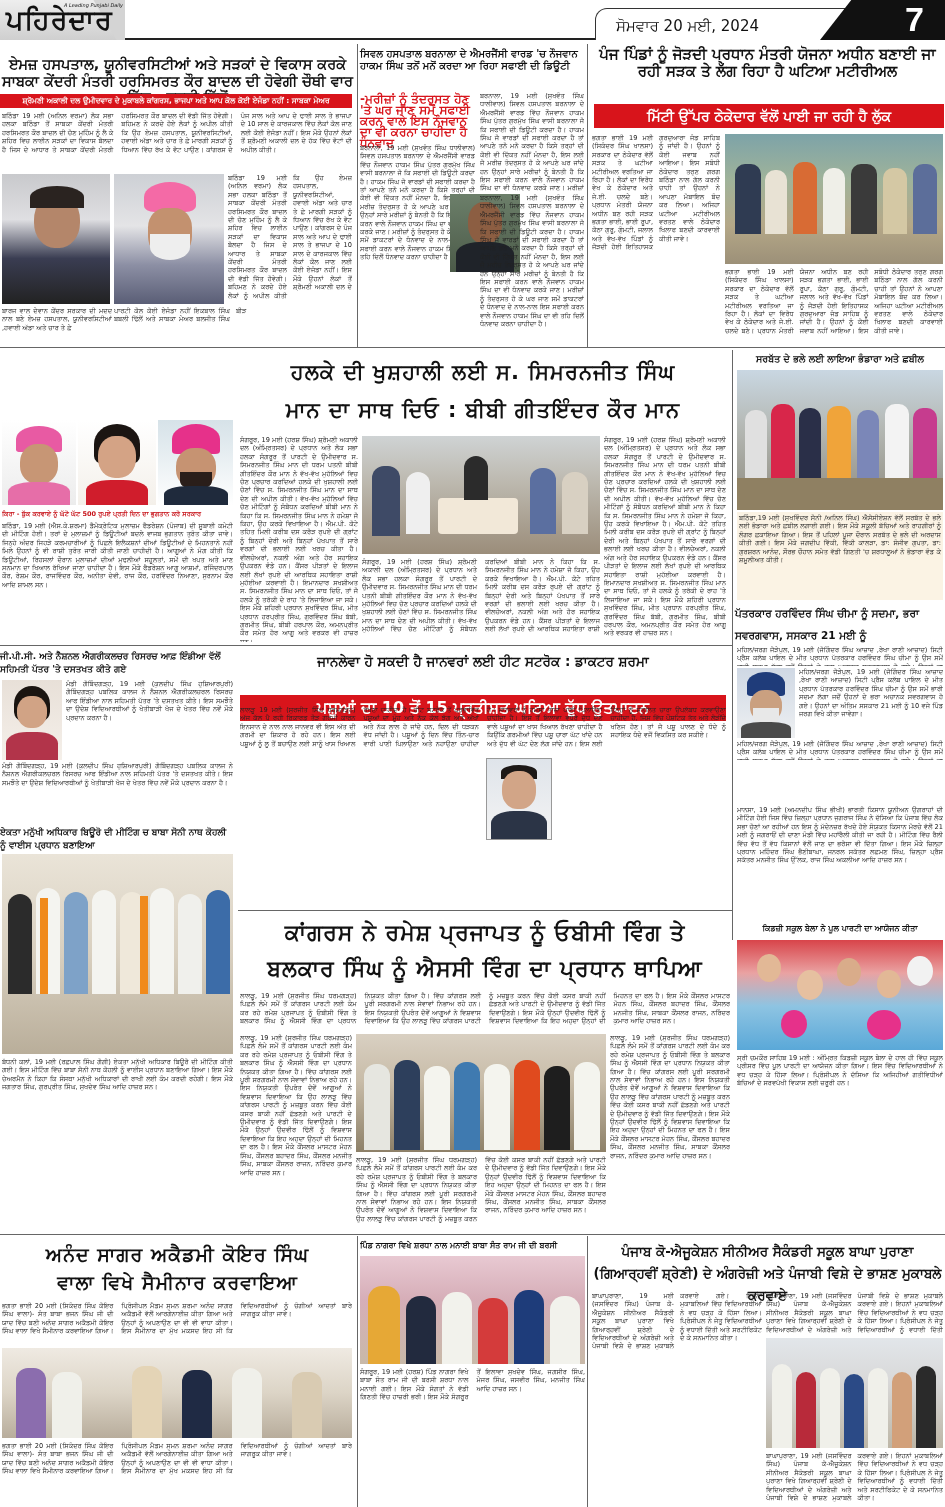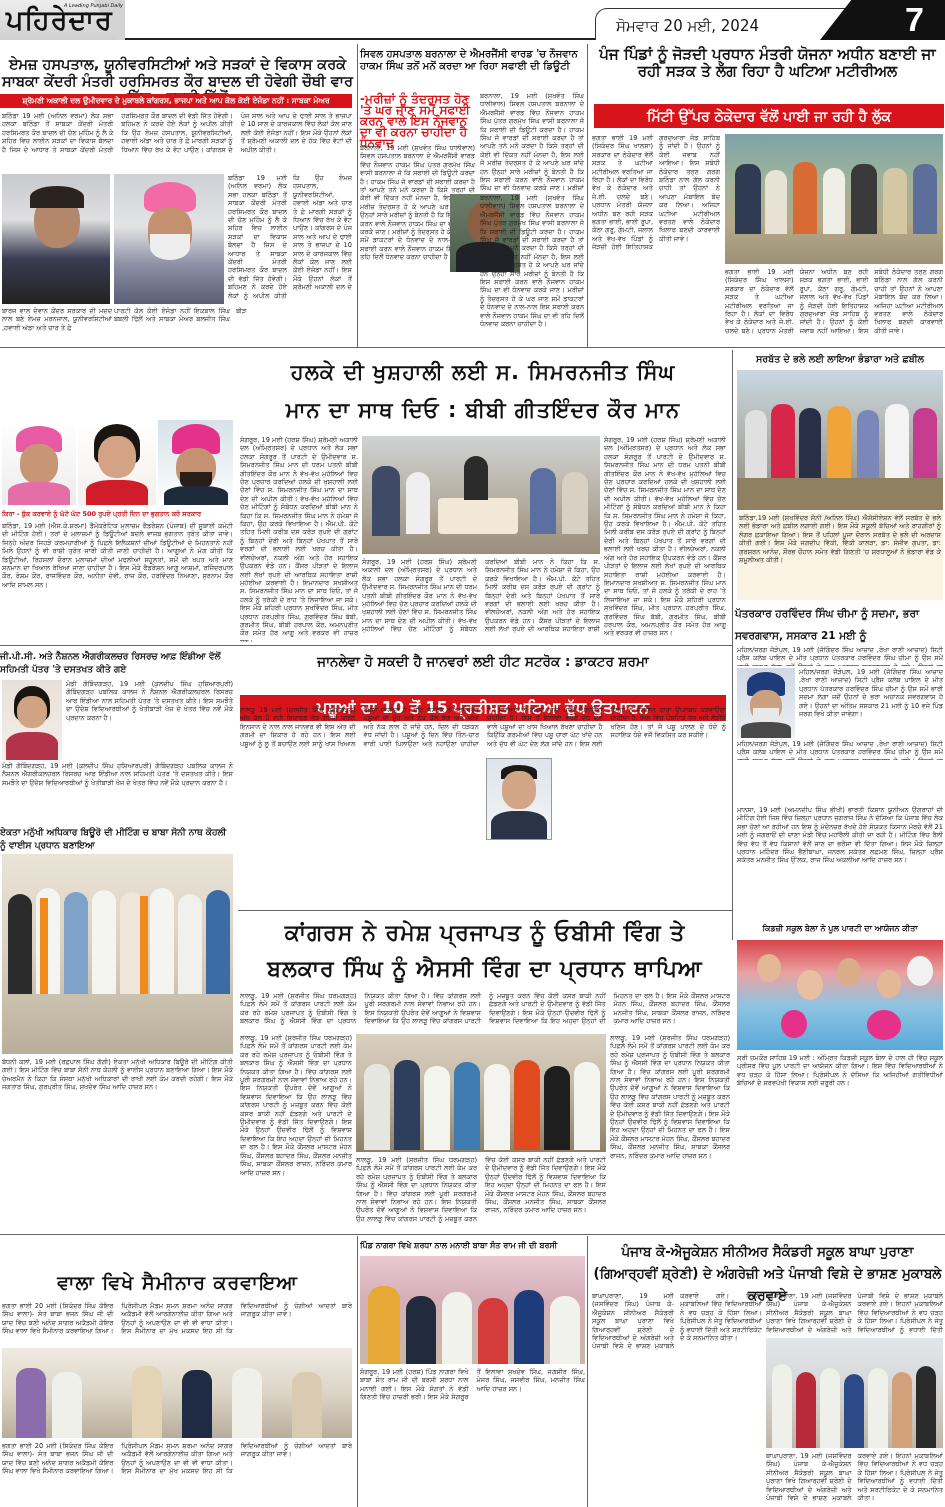--- a/index.html
+++ b/index.html
@@ -47,21 +47,21 @@
   <div class="abs photo" style="left:2px;top:130px;width:108px;height:130px;background:linear-gradient(180deg,#c8c9cc 0%,#dfdfe2 35%,#3a3d52 65%,#222 100%);">
     <div style="position:absolute;left:32px;top:18px;width:46px;height:56px;border-radius:50% 50% 45% 45%;background:#b4866a;"></div>
     <div style="position:absolute;left:28px;top:12px;width:54px;height:22px;border-radius:50% 50% 0 0;background:#2a2320;"></div>
   </div>
   <div class="abs photo" style="left:114px;top:130px;width:110px;height:130px;background:linear-gradient(180deg,#cdd0d5 0%,#e4e4e6 40%,#8c8fa4 70%,#5a5e76 100%);">
     <div style="position:absolute;left:30px;top:8px;width:52px;height:30px;border-radius:50% 50% 20% 20%;background:#f46aa6;"></div>
     <div style="position:absolute;left:34px;top:34px;width:44px;height:48px;border-radius:40%;background:#c3916f;"></div>
     <div style="position:absolute;left:36px;top:60px;width:40px;height:26px;border-radius:0 0 50% 50%;background:#eee;"></div>
   </div>
   <div class="abs body-text" style="left:228px;top:130px;width:124px;height:130px;column-count:2;column-gap:6px;">ਬਠਿੰਡਾ 19 ਮਈ (ਅਨਿਲ ਵਰਮਾ) ਲੋਕ ਸਭਾ ਹਲਕਾ ਬਠਿੰਡਾ ਤੋਂ ਸਾਬਕਾ ਕੇਂਦਰੀ ਮੰਤਰੀ ਹਰਸਿਮਰਤ ਕੌਰ ਬਾਦਲ ਦੀ ਚੋਣ ਮੁਹਿੰਮ ਨੂੰ ਲੈ ਕੇ ਸ਼ਹਿਰ ਵਿਚ ਲਾਈਨ ਸੜਕਾਂ ਦਾ ਵਿਕਾਸ ਬੋਲਦਾ ਹੈ ਜਿਸ ਦੇ ਆਧਾਰ ਤੇ ਸਾਬਕਾ ਕੇਂਦਰੀ ਮੰਤਰੀ ਹਰਸਿਮਰਤ ਕੌਰ ਬਾਦਲ ਦੀ ਵੱਡੀ ਜਿੱਤ ਹੋਵੇਗੀ। ਬਹਿਮਣ ਨੇ ਕਰਦੇ ਹੋਏ ਲੋਕਾਂ ਨੂੰ ਅਪੀਲ ਕੀਤੀ ਕਿ ਉਹ ਏਮਜ਼ ਹਸਪਤਾਲ, ਯੂਨੀਵਰਸਿਟੀਆਂ, ਹਵਾਈ ਅੱਡਾ ਅਤੇ ਚਾਰ ਤੇ ਛੇ ਮਾਰਗੀ ਸੜਕਾਂ ਨੂੰ ਧਿਆਨ ਵਿੱਚ ਰੱਖ ਕੇ ਵੋਟ ਪਾਉਣ। ਕਾਂਗਰਸ ਦੇ ਪੰਜ ਸਾਲ ਅਤੇ ਆਪ ਦੇ ਢਾਈ ਸਾਲ ਤੇ ਭਾਜਪਾ ਦੇ 10 ਸਾਲ ਦੇ ਕਾਰਜਕਾਲ ਵਿੱਚ ਲੋਕਾਂ ਕੋਲ ਜਾਣ ਲਈ ਕੋਈ ਏਜੰਡਾ ਨਹੀਂ। ਇਸ ਮੌਕੇ ਉਹਨਾਂ ਲੋਕਾਂ ਤੋਂ ਸ਼੍ਰੋਮਣੀ ਅਕਾਲੀ ਦਲ ਦੇ ਹੱਕ ਵਿੱਚ ਵੋਟਾਂ ਦੀ ਅਪੀਲ ਕੀਤੀ।</div>
-  <div class="abs body-text" style="left:2px;top:263px;width:110px;height:38px;">ਬਾਰਜ ਵਾਲ ਦੇਵਾਨ ਕੇਂਦਰ ਸਰਕਾਰ ਦੀ ਮਦਦ ਨਾਲ ਬਣੇ ਏਮਜ਼ ਮਰਨਜਾਲ, ਯੂਨੀਵਰਸਿਟੀਆਂ ,ਹਵਾਈ ਅੱਡਾ ਅਤੇ ਚਾਰ ਤੇ ਛੇ</div>
+  <div class="abs body-text" style="left:2px;top:263px;width:110px;height:38px;">ਬਾਰਜ ਵਾਲ ਦੇਵਾਨ ਕੇਂਦਰ ਸਰਕਾਰ ਦੀ ਮਦਦ ਨਾਲ ਬਣੇ ਏਮਜ਼ ਹਸਪਤਾਲ, ਯੂਨੀਵਰਸਿਟੀਆਂ ,ਹਵਾਈ ਅੱਡਾ ਅਤੇ ਚਾਰ ਤੇ ਛੇ</div>
   <div class="abs body-text" style="left:114px;top:263px;width:238px;height:38px;column-count:2;column-gap:6px;">ਪਾਰਟੀ ਕੋਲ ਕੋਈ ਏਜੰਡਾ ਨਹੀਂ ਇਕਬਾਲ ਸਿੰਘ ਬਬਲੀ ਢਿੱਲੋਂ ਅਤੇ ਸਾਬਕਾ ਮੇਅਰ ਬਲਜੀਤ ਸਿੰਘ ਬੀੜ</div>
 </section>
 
 <div class="abs vrule" style="left:357px;top:44px;height:303px;"></div>
 
 <section class="abs" style="left:360px;top:44px;width:225px;height:300px;">
   <h2 class="hl abs" style="left:0;top:4px;width:225px;font-size:10px;text-align:left;">ਸਿਵਲ ਹਸਪਤਾਲ ਬਰਨਾਲਾ ਦੇ ਐਮਰਜੈਂਸੀ ਵਾਰਡ 'ਚ ਨੌਜਵਾਨ ਹਾਕਮ ਸਿੰਘ ਤਨੋਂ ਮਨੋਂ ਕਰਦਾ ਆ ਰਿਹਾ ਸਫਾਈ ਦੀ ਡਿਊਟੀ</h2>
   <div class="abs sub-red" style="left:0;top:50px;width:115px;">-ਮਰੀਜ਼ਾਂ ਨੂੰ ਤੰਦਰੁਸਤ ਹੋਣ 'ਤੇ ਘਰ ਜਾਣ ਸਮੇਂ ਸਫਾਈ ਕਰਨ ਵਾਲੇ ਇਸ ਨੌਜਵਾਨ ਦਾ ਵੀ ਕਰਨਾ ਚਾਹੀਦਾ ਹੈ ਧੰਨਵਾਦ</div>
   <div class="abs body-text" style="left:120px;top:48px;width:104px;height:100px;">ਬਰਨਾਲਾ, 19 ਮਈ (ਸੁਖਵੰਤ ਸਿੰਘ ਧਾਲੀਵਾਲ) ਸਿਵਲ ਹਸਪਤਾਲ ਬਰਨਾਲਾ ਦੇ ਐਮਰਜੈਂਸੀ ਵਾਰਡ ਵਿੱਚ ਨੌਜਵਾਨ ਹਾਕਮ ਸਿੰਘ ਪੁੱਤਰ ਗੁਰਮੁੱਖ ਸਿੰਘ ਵਾਸੀ ਬਰਨਾਲਾ ਜੋ ਕਿ ਸਫਾਈ ਦੀ ਡਿਊਟੀ ਕਰਦਾ ਹੈ। ਹਾਕਮ ਸਿੰਘ ਜੋ ਵਾਰਡਾਂ ਦੀ ਸਫਾਈ ਕਰਦਾ ਹੈ ਤਾਂ ਆਪਣੇ ਤਨੋ ਮਨੋ ਕਰਦਾ ਹੈ ਕਿਸੇ ਤਰ੍ਹਾਂ ਦੀ ਕੋਈ ਵੀ ਦਿੱਕਤ ਨਹੀਂ ਮੰਨਦਾ ਹੈ, ਇਸ ਲਈ ਜੋ ਮਰੀਜ਼ ਤੰਦਰੁਸਤ ਹੋ ਕੇ ਆਪਣੇ ਘਰ ਜਾਂਦੇ ਹਨ ਉਨ੍ਹਾਂ ਸਾਰੇ ਮਰੀਜ਼ਾਂ ਨੂੰ ਬੇਨਤੀ ਹੈ ਕਿ ਇਸ ਸਫਾਈ ਕਰਨ ਵਾਲੇ ਨੌਜਵਾਨ ਹਾਕਮ ਸਿੰਘ ਦਾ ਵੀ ਧੰਨਵਾਦ ਕਰਕੇ ਜਾਣ। ਮਰੀਜ਼ਾਂ ਨੂੰ ਤੰਦਰੁਸਤ ਹੋ ਕੇ ਘਰ ਜਾਣ ਸਮੇਂ ਡਾਕਟਰਾਂ ਦੇ ਧੰਨਵਾਦ ਦੇ ਨਾਲ-ਨਾਲ ਇਸ ਸਫਾਈ ਕਰਨ ਵਾਲੇ ਨੌਜਵਾਨ ਹਾਕਮ ਸਿੰਘ ਦਾ ਵੀ ਤਹਿ ਦਿਲੋਂ ਧੰਨਵਾਦ ਕਰਨਾ ਚਾਹੀਦਾ ਹੈ।</div>
   <div class="abs body-text" style="left:0;top:100px;width:115px;height:200px;">ਬਰਨਾਲਾ, 19 ਮਈ (ਸੁਖਵੰਤ ਸਿੰਘ ਧਾਲੀਵਾਲ) ਸਿਵਲ ਹਸਪਤਾਲ ਬਰਨਾਲਾ ਦੇ ਐਮਰਜੈਂਸੀ ਵਾਰਡ ਵਿੱਚ ਨੌਜਵਾਨ ਹਾਕਮ ਸਿੰਘ ਪੁੱਤਰ ਗੁਰਮੁੱਖ ਸਿੰਘ ਵਾਸੀ ਬਰਨਾਲਾ ਜੋ ਕਿ ਸਫਾਈ ਦੀ ਡਿਊਟੀ ਕਰਦਾ ਹੈ। ਹਾਕਮ ਸਿੰਘ ਜੋ ਵਾਰਡਾਂ ਦੀ ਸਫਾਈ ਕਰਦਾ ਹੈ ਤਾਂ ਆਪਣੇ ਤਨੋ ਮਨੋ ਕਰਦਾ ਹੈ ਕਿਸੇ ਤਰ੍ਹਾਂ ਦੀ ਕੋਈ ਵੀ ਦਿੱਕਤ ਨਹੀਂ ਮੰਨਦਾ ਹੈ, ਇਸ ਲਈ ਜੋ ਮਰੀਜ਼ ਤੰਦਰੁਸਤ ਹੋ ਕੇ ਆਪਣੇ ਘਰ ਜਾਂਦੇ ਹਨ ਉਨ੍ਹਾਂ ਸਾਰੇ ਮਰੀਜ਼ਾਂ ਨੂੰ ਬੇਨਤੀ ਹੈ ਕਿ ਇਸ ਸਫਾਈ ਕਰਨ ਵਾਲੇ ਨੌਜਵਾਨ ਹਾਕਮ ਸਿੰਘ ਦਾ ਵੀ ਧੰਨਵਾਦ ਕਰਕੇ ਜਾਣ। ਮਰੀਜ਼ਾਂ ਨੂੰ ਤੰਦਰੁਸਤ ਹੋ ਕੇ ਘਰ ਜਾਣ ਸਮੇਂ ਡਾਕਟਰਾਂ ਦੇ ਧੰਨਵਾਦ ਦੇ ਨਾਲ-ਨਾਲ ਇਸ ਸਫਾਈ ਕਰਨ ਵਾਲੇ ਨੌਜਵਾਨ ਹਾਕਮ ਸਿੰਘ ਦਾ ਵੀ ਤਹਿ ਦਿਲੋਂ ਧੰਨਵਾਦ ਕਰਨਾ ਚਾਹੀਦਾ ਹੈ।</div>
@@ -235,20 +235,21 @@
   <div class="abs body-text" style="left:118px;top:244px;width:250px;height:74px;column-count:2;column-gap:8px;">ਲਾਲੜੂ, 19 ਮਈ (ਸੁਰਜੀਤ ਸਿੰਘ ਧਰਮਗੜ੍ਹ) ਪਿਛਲੇ ਲੰਮੇ ਸਮੇਂ ਤੋਂ ਕਾਂਗਰਸ ਪਾਰਟੀ ਲਈ ਕੰਮ ਕਰ ਰਹੇ ਰਮੇਸ਼ ਪ੍ਰਜਾਪਤ ਨੂੰ ਓਬੀਸੀ ਵਿੰਗ ਤੇ ਬਲਕਾਰ ਸਿੰਘ ਨੂੰ ਐਸਸੀ ਵਿੰਗ ਦਾ ਪ੍ਰਧਾਨ ਨਿਯੁਕਤ ਕੀਤਾ ਗਿਆ ਹੈ। ਵਿੱਚ ਕਾਂਗਰਸ ਲਈ ਪੂਰੀ ਸਰਗਰਮੀ ਨਾਲ ਸੇਵਾਵਾਂ ਨਿਭਾਅ ਰਹੇ ਹਨ। ਇਸ ਨਿਯੁਕਤੀ ਉਪਰੰਤ ਦੋਵੇਂ ਆਗੂਆਂ ਨੇ ਵਿਸ਼ਵਾਸ ਦਿਵਾਇਆ ਕਿ ਉਹ ਲਾਲੜੂ ਵਿੱਚ ਕਾਂਗਰਸ ਪਾਰਟੀ ਨੂੰ ਮਜ਼ਬੂਤ ਕਰਨ ਵਿੱਚ ਕੋਈ ਕਸਰ ਬਾਕੀ ਨਹੀਂ ਛੱਡਣਗੇ ਅਤੇ ਪਾਰਟੀ ਦੇ ਉਮੀਦਵਾਰ ਨੂੰ ਵੱਡੀ ਜਿੱਤ ਦਿਵਾਉਣਗੇ। ਇਸ ਮੌਕੇ ਉਨ੍ਹਾਂ ਉਦਵੀਰ ਢਿੱਲੋਂ ਨੂੰ ਵਿਸ਼ਵਾਸ ਦਿਵਾਇਆ ਕਿ ਇਹ ਅਹੁਦਾ ਉਨ੍ਹਾਂ ਦੀ ਮਿਹਨਤ ਦਾ ਫਲ ਹੈ। ਇਸ ਮੌਕੇ ਕੌਂਸਲਰ ਮਾਸਟਰ ਮੋਹਨ ਸਿੰਘ, ਕੌਂਸਲਰ ਬਹਾਦਰ ਸਿੰਘ, ਕੌਂਸਲਰ ਮਨਜੀਤ ਸਿੰਘ, ਸਾਬਕਾ ਕੌਂਸਲਰ ਰਾਜਨ, ਨਰਿੰਦਰ ਕੁਮਾਰ ਆਦਿ ਹਾਜ਼ਰ ਸਨ।</div>
 </section>
 
 <section class="abs" style="left:0;top:1058px;width:235px;height:176px;">
   <div class="abs body-text" style="left:2px;top:0;width:231px;height:172px;">ਬੱਧਨੀ ਕਲਾਂ, 19 ਮਈ (ਰਛਪਾਲ ਸਿੰਘ ਗੋਗੀ) ਏਕਤਾ ਮਨੁੱਖੀ ਅਧਿਕਾਰ ਬਿਊਰੋ ਦੀ ਮੀਟਿੰਗ ਕੀਤੀ ਗਈ। ਇਸ ਮੀਟਿੰਗ ਵਿੱਚ ਬਾਬਾ ਸੋਨੀ ਨਾਥ ਕੋਹਲੀ ਨੂੰ ਵਾਈਸ ਪ੍ਰਧਾਨ ਬਣਾਇਆ ਗਿਆ। ਇਸ ਮੌਕੇ ਚੇਅਰਮੈਨ ਨੇ ਕਿਹਾ ਕਿ ਸੰਸਥਾ ਮਨੁੱਖੀ ਅਧਿਕਾਰਾਂ ਦੀ ਰਾਖੀ ਲਈ ਕੰਮ ਕਰਦੀ ਰਹੇਗੀ। ਇਸ ਮੌਕੇ ਜਗਤਾਰ ਸਿੰਘ, ਗੁਰਪ੍ਰੀਤ ਸਿੰਘ, ਸੁਖਦੇਵ ਸਿੰਘ ਆਦਿ ਹਾਜ਼ਰ ਸਨ।</div>
 </section>
 
 <div class="abs hrule" style="left:0;top:1234px;width:945px;"></div>
 
 <section class="abs" style="left:0;top:1236px;width:355px;height:271px;">
+  <h1 class="hl abs" style="left:0;top:4px;width:355px;font-size:19px;line-height:28px;letter-spacing:1px;">ਅਨੰਦ ਸਾਗਰ ਅਕੈਡਮੀ ਕੋਇਰ ਸਿੰਘ</h1>
   <h1 class="hl abs" style="left:0;top:32px;width:355px;font-size:19px;line-height:28px;letter-spacing:1px;">ਵਾਲਾ ਵਿਖੇ ਸੈਮੀਨਾਰ ਕਰਵਾਇਆ</h1>
   <div class="abs body-text" style="left:2px;top:66px;width:350px;height:44px;column-count:3;column-gap:8px;">ਭਗਤਾ ਭਾਈ 20 ਮਈ (ਸਿਕੰਦਰ ਸਿੰਘ ਕੋਇਰ ਸਿੰਘ ਵਾਲਾ)- ਸੰਤ ਬਾਬਾ ਭਜਨ ਸਿੰਘ ਜੀ ਦੀ ਯਾਦ ਵਿੱਚ ਬਣੀ ਅਨੰਦ ਸਾਗਰ ਅਕੈਡਮੀ ਕੋਇਰ ਸਿੰਘ ਵਾਲਾ ਵਿਖੇ ਸੈਮੀਨਾਰ ਕਰਵਾਇਆ ਗਿਆ। ਪ੍ਰਿੰਸੀਪਲ ਮੈਡਮ ਸੁਮਨ ਸ਼ਰਮਾ ਅਨੰਦ ਸਾਗਰ ਅਕੈਡਮੀ ਵੱਲੋਂ ਆਰਗੇਨਾਈਜ਼ ਕੀਤਾ ਗਿਆ ਅਤੇ ਉਨ੍ਹਾਂ ਨੂੰ ਅਪਣਾਉਣ ਦਾ ਵੀ ਵੀ ਵਾਧਾ ਕੀਤਾ। ਇਸ ਸੈਮੀਨਾਰ ਦਾ ਮੁੱਖ ਮਕਸਦ ਇਹ ਸੀ ਕਿ ਵਿਦਿਆਰਥੀਆਂ ਨੂੰ ਚੰਗੀਆਂ ਆਦਤਾਂ ਬਾਰੇ ਜਾਗਰੂਕ ਕੀਤਾ ਜਾਵੇ।</div>
   <div class="abs photo" style="left:2px;top:112px;width:350px;height:90px;background:linear-gradient(180deg,#efeae2 0%,#dcd4c6 50%,#b8ad9c 100%);">
     <div style="position:absolute;left:14px;top:20px;width:30px;height:70px;background:#8b6dae;border-radius:12px 12px 0 0;"></div>
     <div style="position:absolute;left:50px;top:24px;width:30px;height:66px;background:#f0f0ea;border-radius:12px 12px 0 0;"></div>
     <div style="position:absolute;left:130px;top:18px;width:30px;height:72px;background:#e4d4b6;border-radius:12px 12px 0 0;"></div>
     <div style="position:absolute;left:180px;top:22px;width:30px;height:68px;background:#1f2a44;border-radius:12px 12px 0 0;"></div>
     <div style="position:absolute;left:230px;top:20px;width:30px;height:70px;background:#f0f0ea;border-radius:12px 12px 0 0;"></div>
     <div style="position:absolute;left:290px;top:24px;width:30px;height:66px;background:#d9cbb2;border-radius:12px 12px 0 0;"></div>
   </div>

